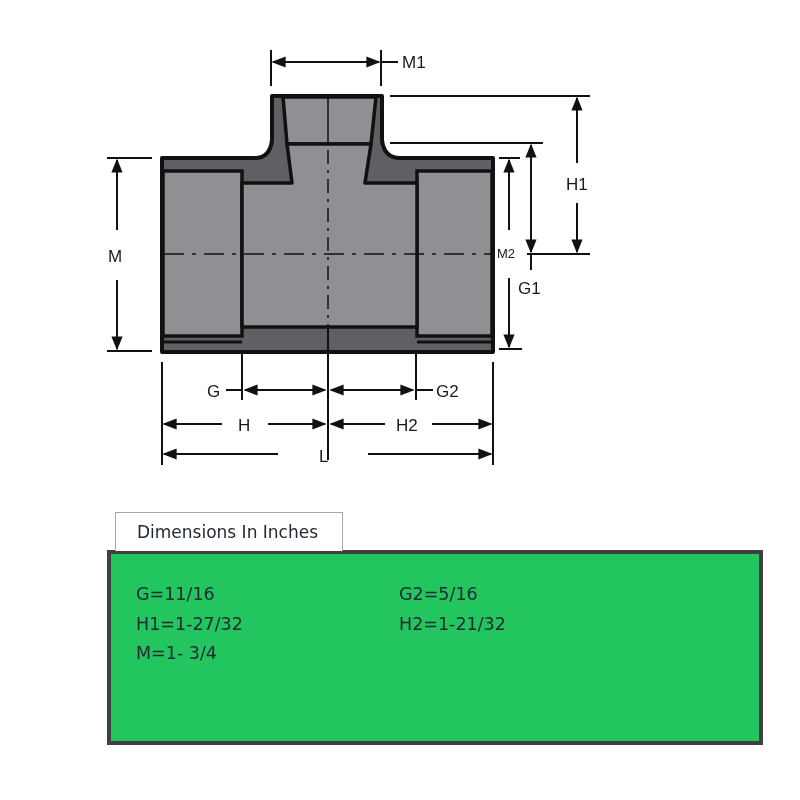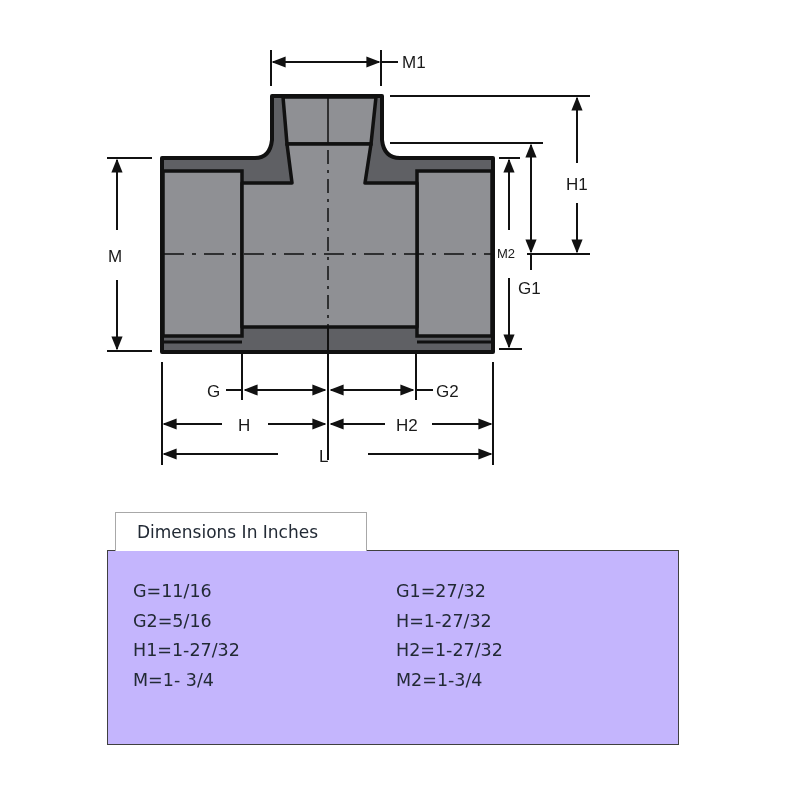--- a/index.html
+++ b/index.html
@@ -2,30 +2,30 @@
 <html><head>
   <meta charset="utf-8">
   <style>
     html, body { margin: 0; padding: 0; background: #ffffff; }
     body { width: 800px; height: 800px; position: relative; overflow: hidden;
            font-family: "DejaVu Sans", sans-serif; }
     #diagram { position: absolute; left: 0; top: 0; width: 800px; height: 500px; }
     .dim-label { font-family: "Liberation Sans", sans-serif; font-size: 17px; fill: #1a1a1a; }
     .dim-label-sm { font-family: "Liberation Sans", sans-serif; font-size: 13px; fill: #1a1a1a; }
     #dims-tab {
-      position: absolute; left: 115px; top: 512px; width: 252px; height: 39px;
+      position: absolute; left: 115px; top: 512px; width: 228px; height: 39px;
       border: 1px solid #a8a8a8; border-bottom: none; background: #fff;
       box-sizing: border-box; z-index: 2;
     }
     #dims-tab span {
       position: absolute; left: 21px; top: 9px; font-size: 17px; color: #222a35;
     }
     #dims-box {
-      position: absolute; left: 107px; top: 550px; width: 572px; height: 195px;
-      border: 1px solid #404040; box-sizing: border-box; background: #c4b5fd; z-index: 1;
+      position: absolute; left: 107px; top: 550px; width: 656px; height: 195px;
+      border: 4px solid #404040; box-sizing: border-box; background: #22c55e; z-index: 1;
     }
     .dims-grid {
       position: absolute; left: 25px; top: 26px;
       display: grid; grid-template-columns: 263px 200px; row-gap: 0;
     }
     .dims-grid div {
       font-size: 17.5px; line-height: 29.5px; color: #222a35; white-space: pre;
     }
   </style>
 </head>
@@ -124,21 +124,18 @@
   <text class="dim-label" x="319" y="462">L</text>
 </svg>
 
 <div id="dims-tab">
   <span>Dimensions In Inches</span>
 </div>
 
 <div id="dims-box">
   <div class="dims-grid">
     <div>G=11/16</div>
-    <div>G1=27/32</div>
     <div>G2=5/16</div>
-    <div>H=1-27/32</div>
     <div>H1=1-27/32</div>
-    <div>H2=1-27/32</div>
+    <div>H2=1-21/32</div>
     <div>M=1- 3/4</div>
-    <div>M2=1-3/4</div>
   </div>
 </div>
 
 </body></html>

